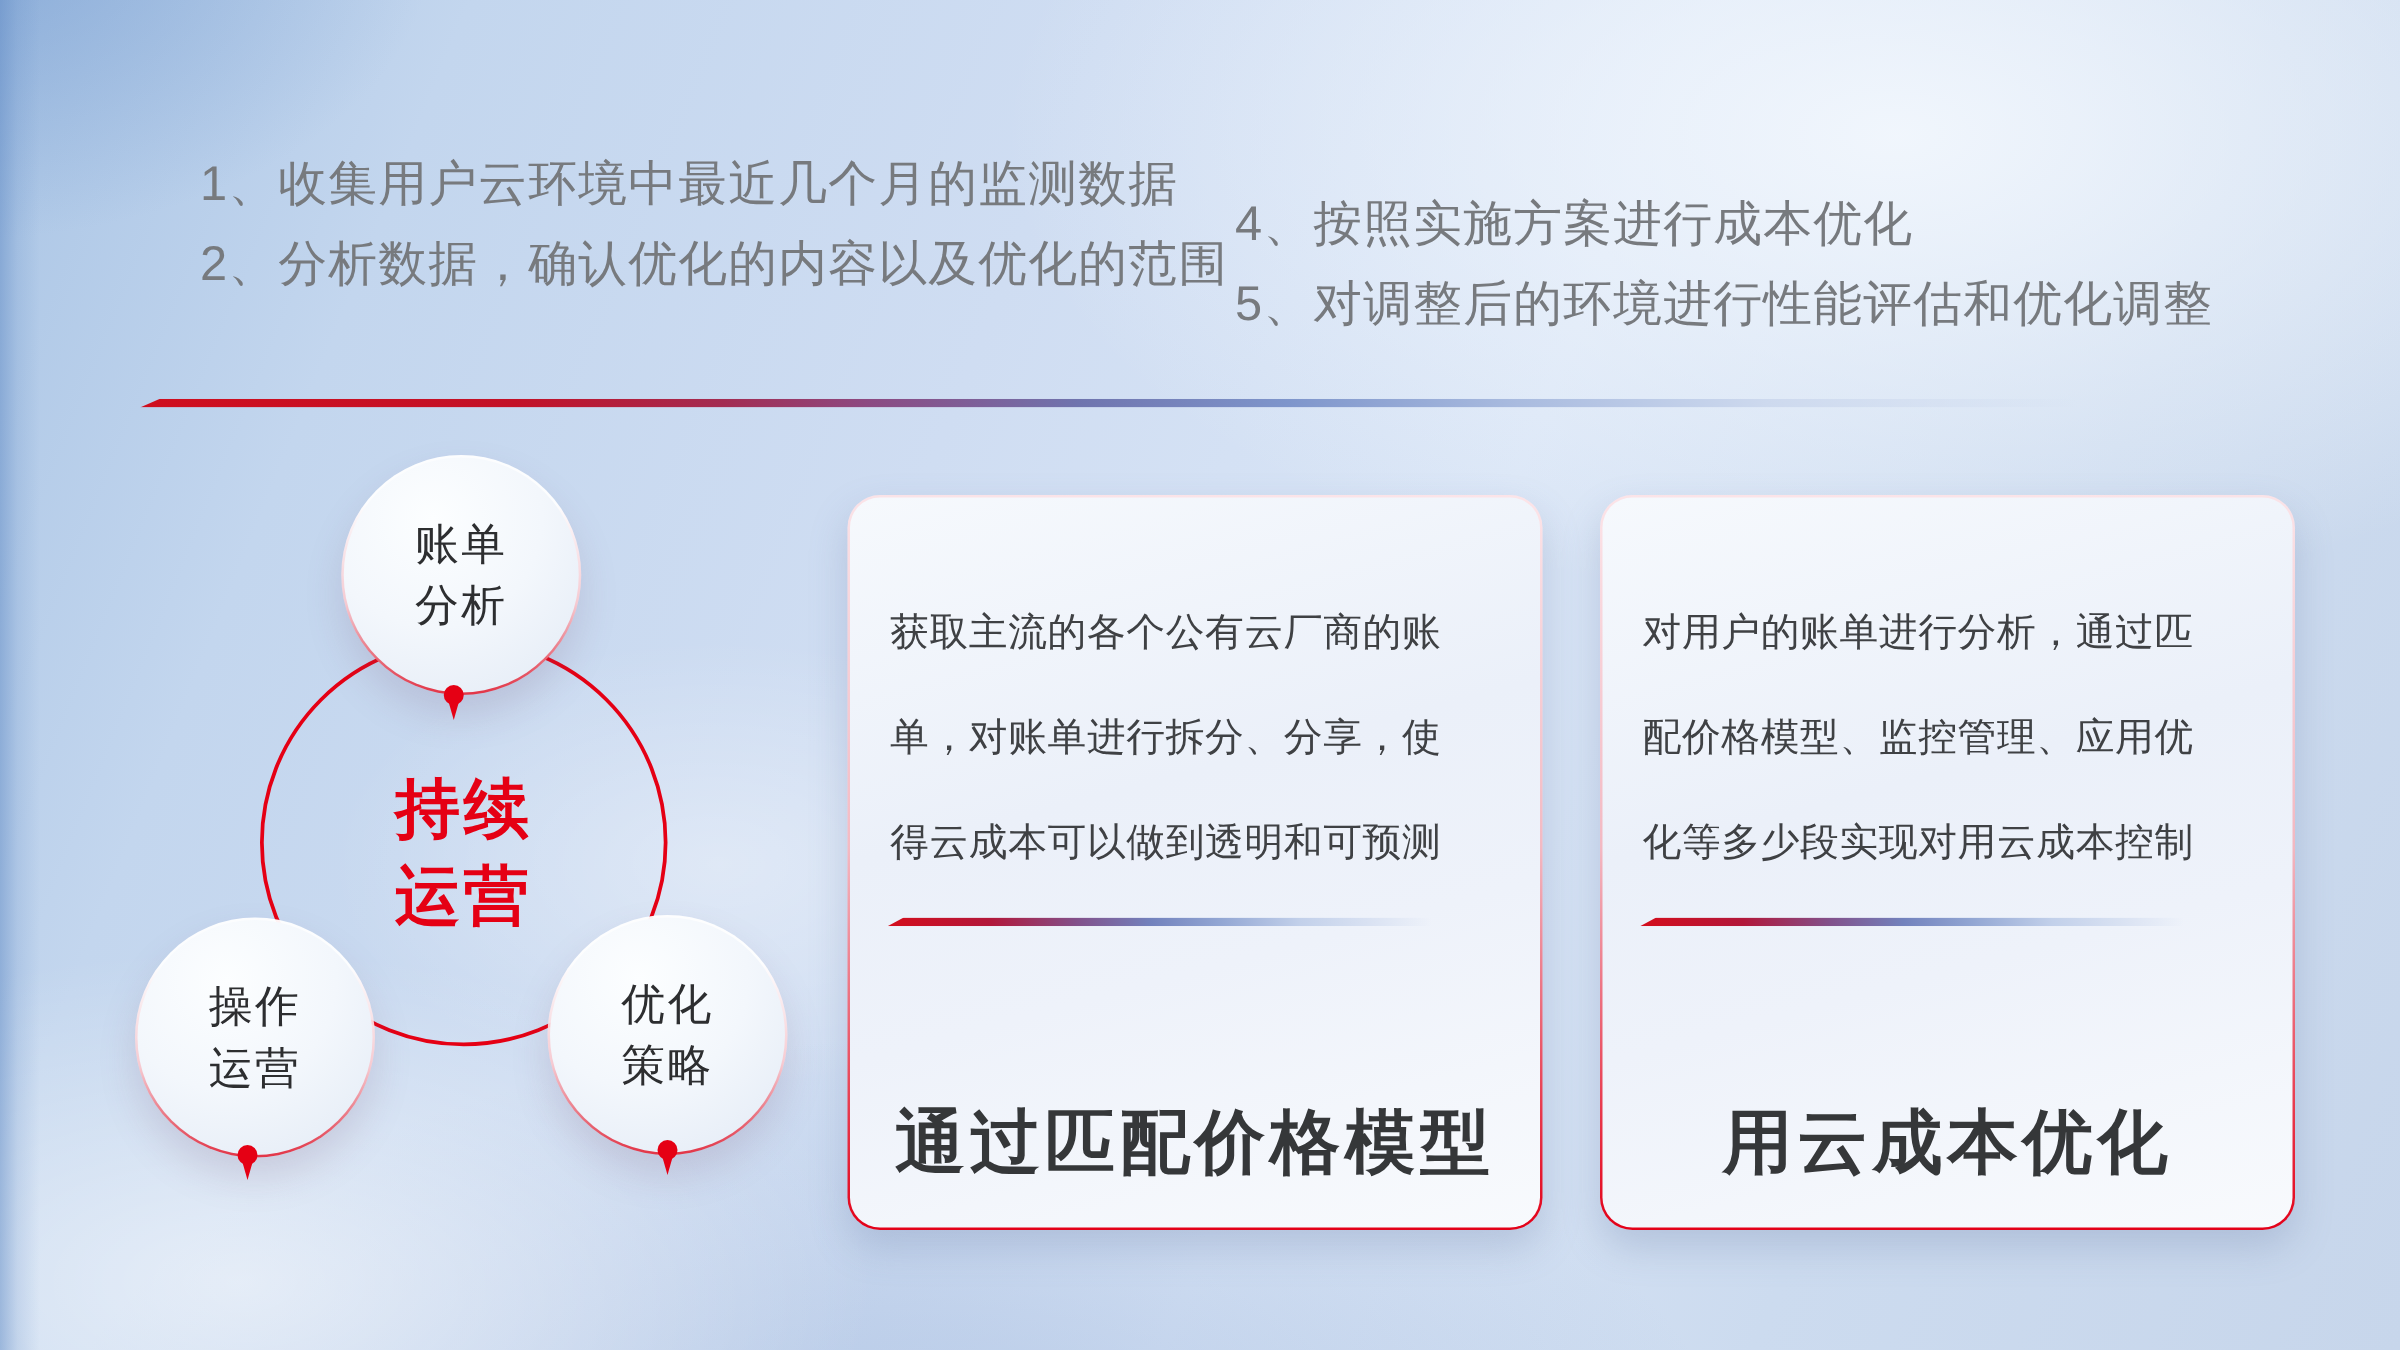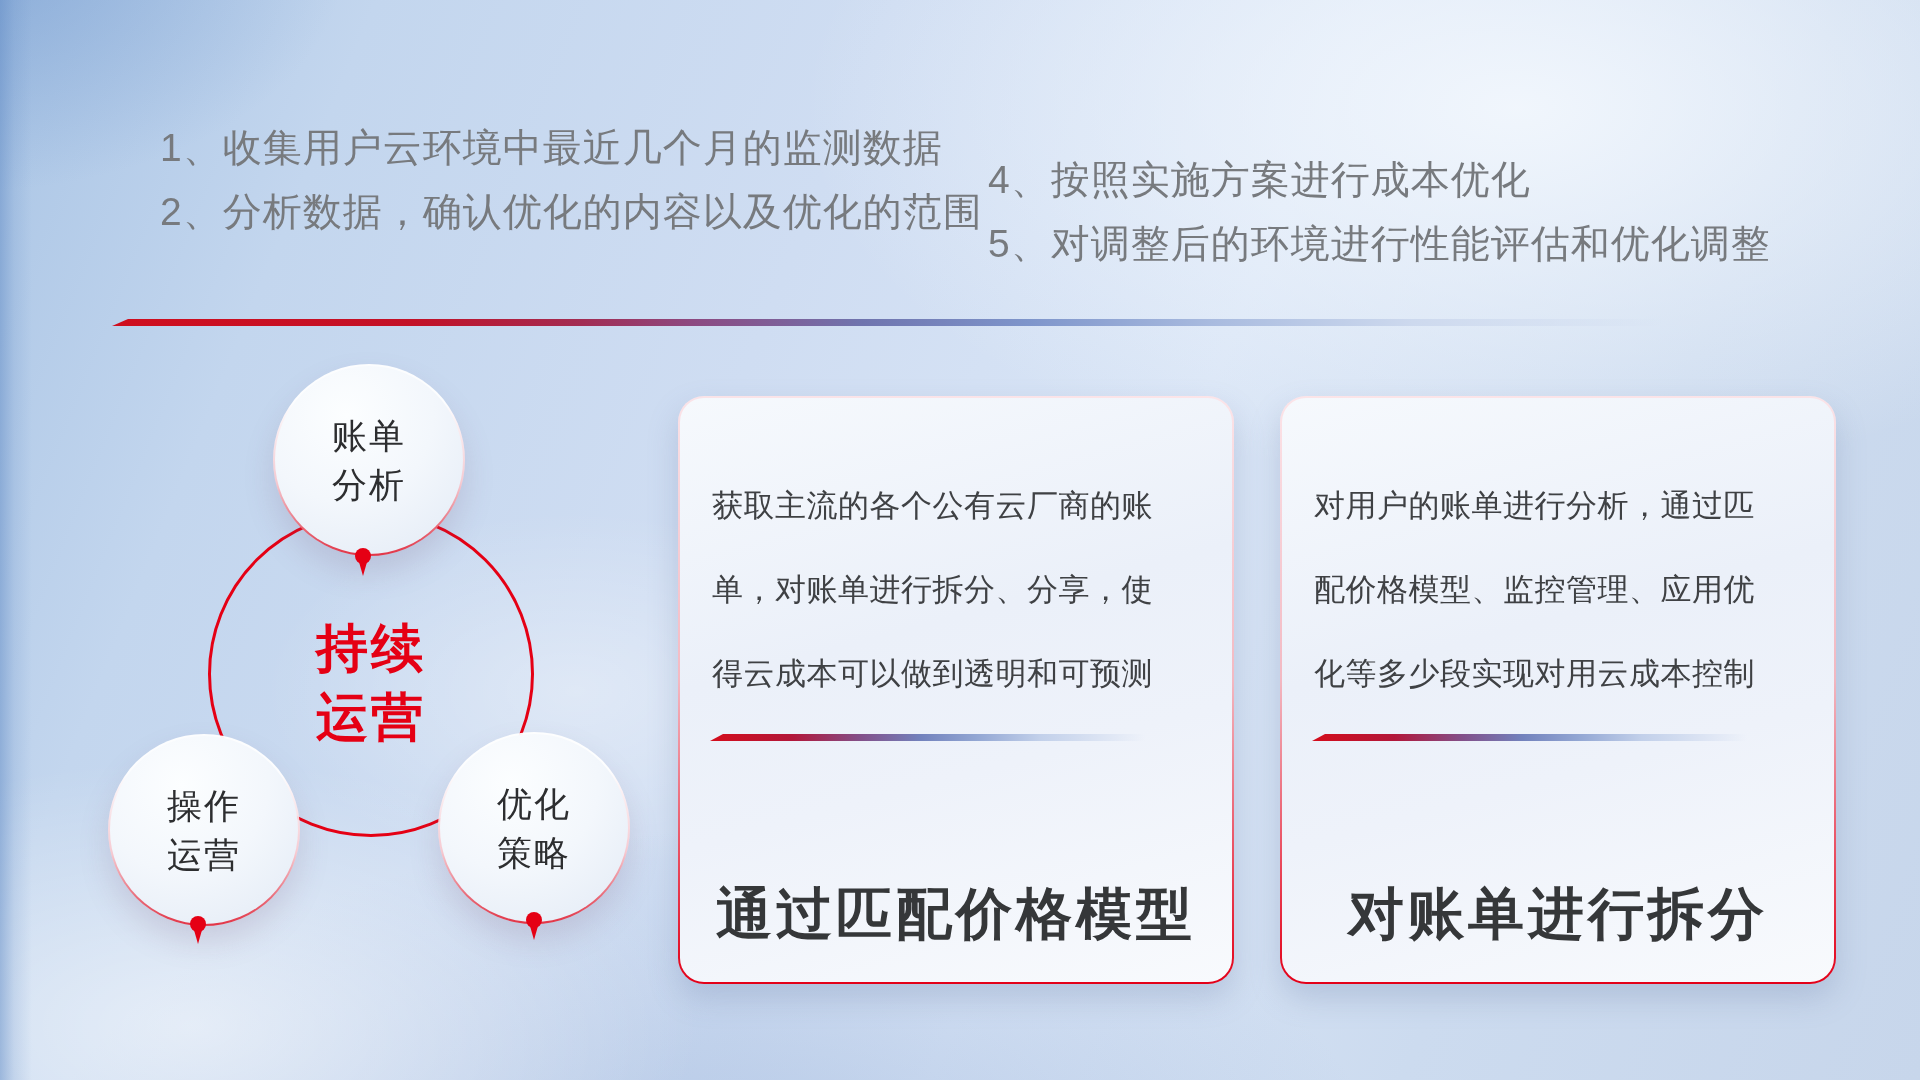--- a/index.html
+++ b/index.html
@@ -102,17 +102,17 @@
       <div class="card-body">获取主流的各个公有云厂商的账单，对账单进行拆分、分享，使得云成本可以做到透明和可预测</div>
       <div class="card-divider"></div>
       <div class="card-title">通过匹配价格模型</div>
     </div>
   </div>
 
   <div class="card card-2">
     <div class="card-inner">
       <div class="card-body">对用户的账单进行分析，通过匹配价格模型、监控管理、应用优化等多少段实现对用云成本控制</div>
       <div class="card-divider"></div>
-      <div class="card-title">对账单进行拆分</div>
+      <div class="card-title">用云成本优化</div>
     </div>
   </div>
 
 </div>
 
 </body></html>

